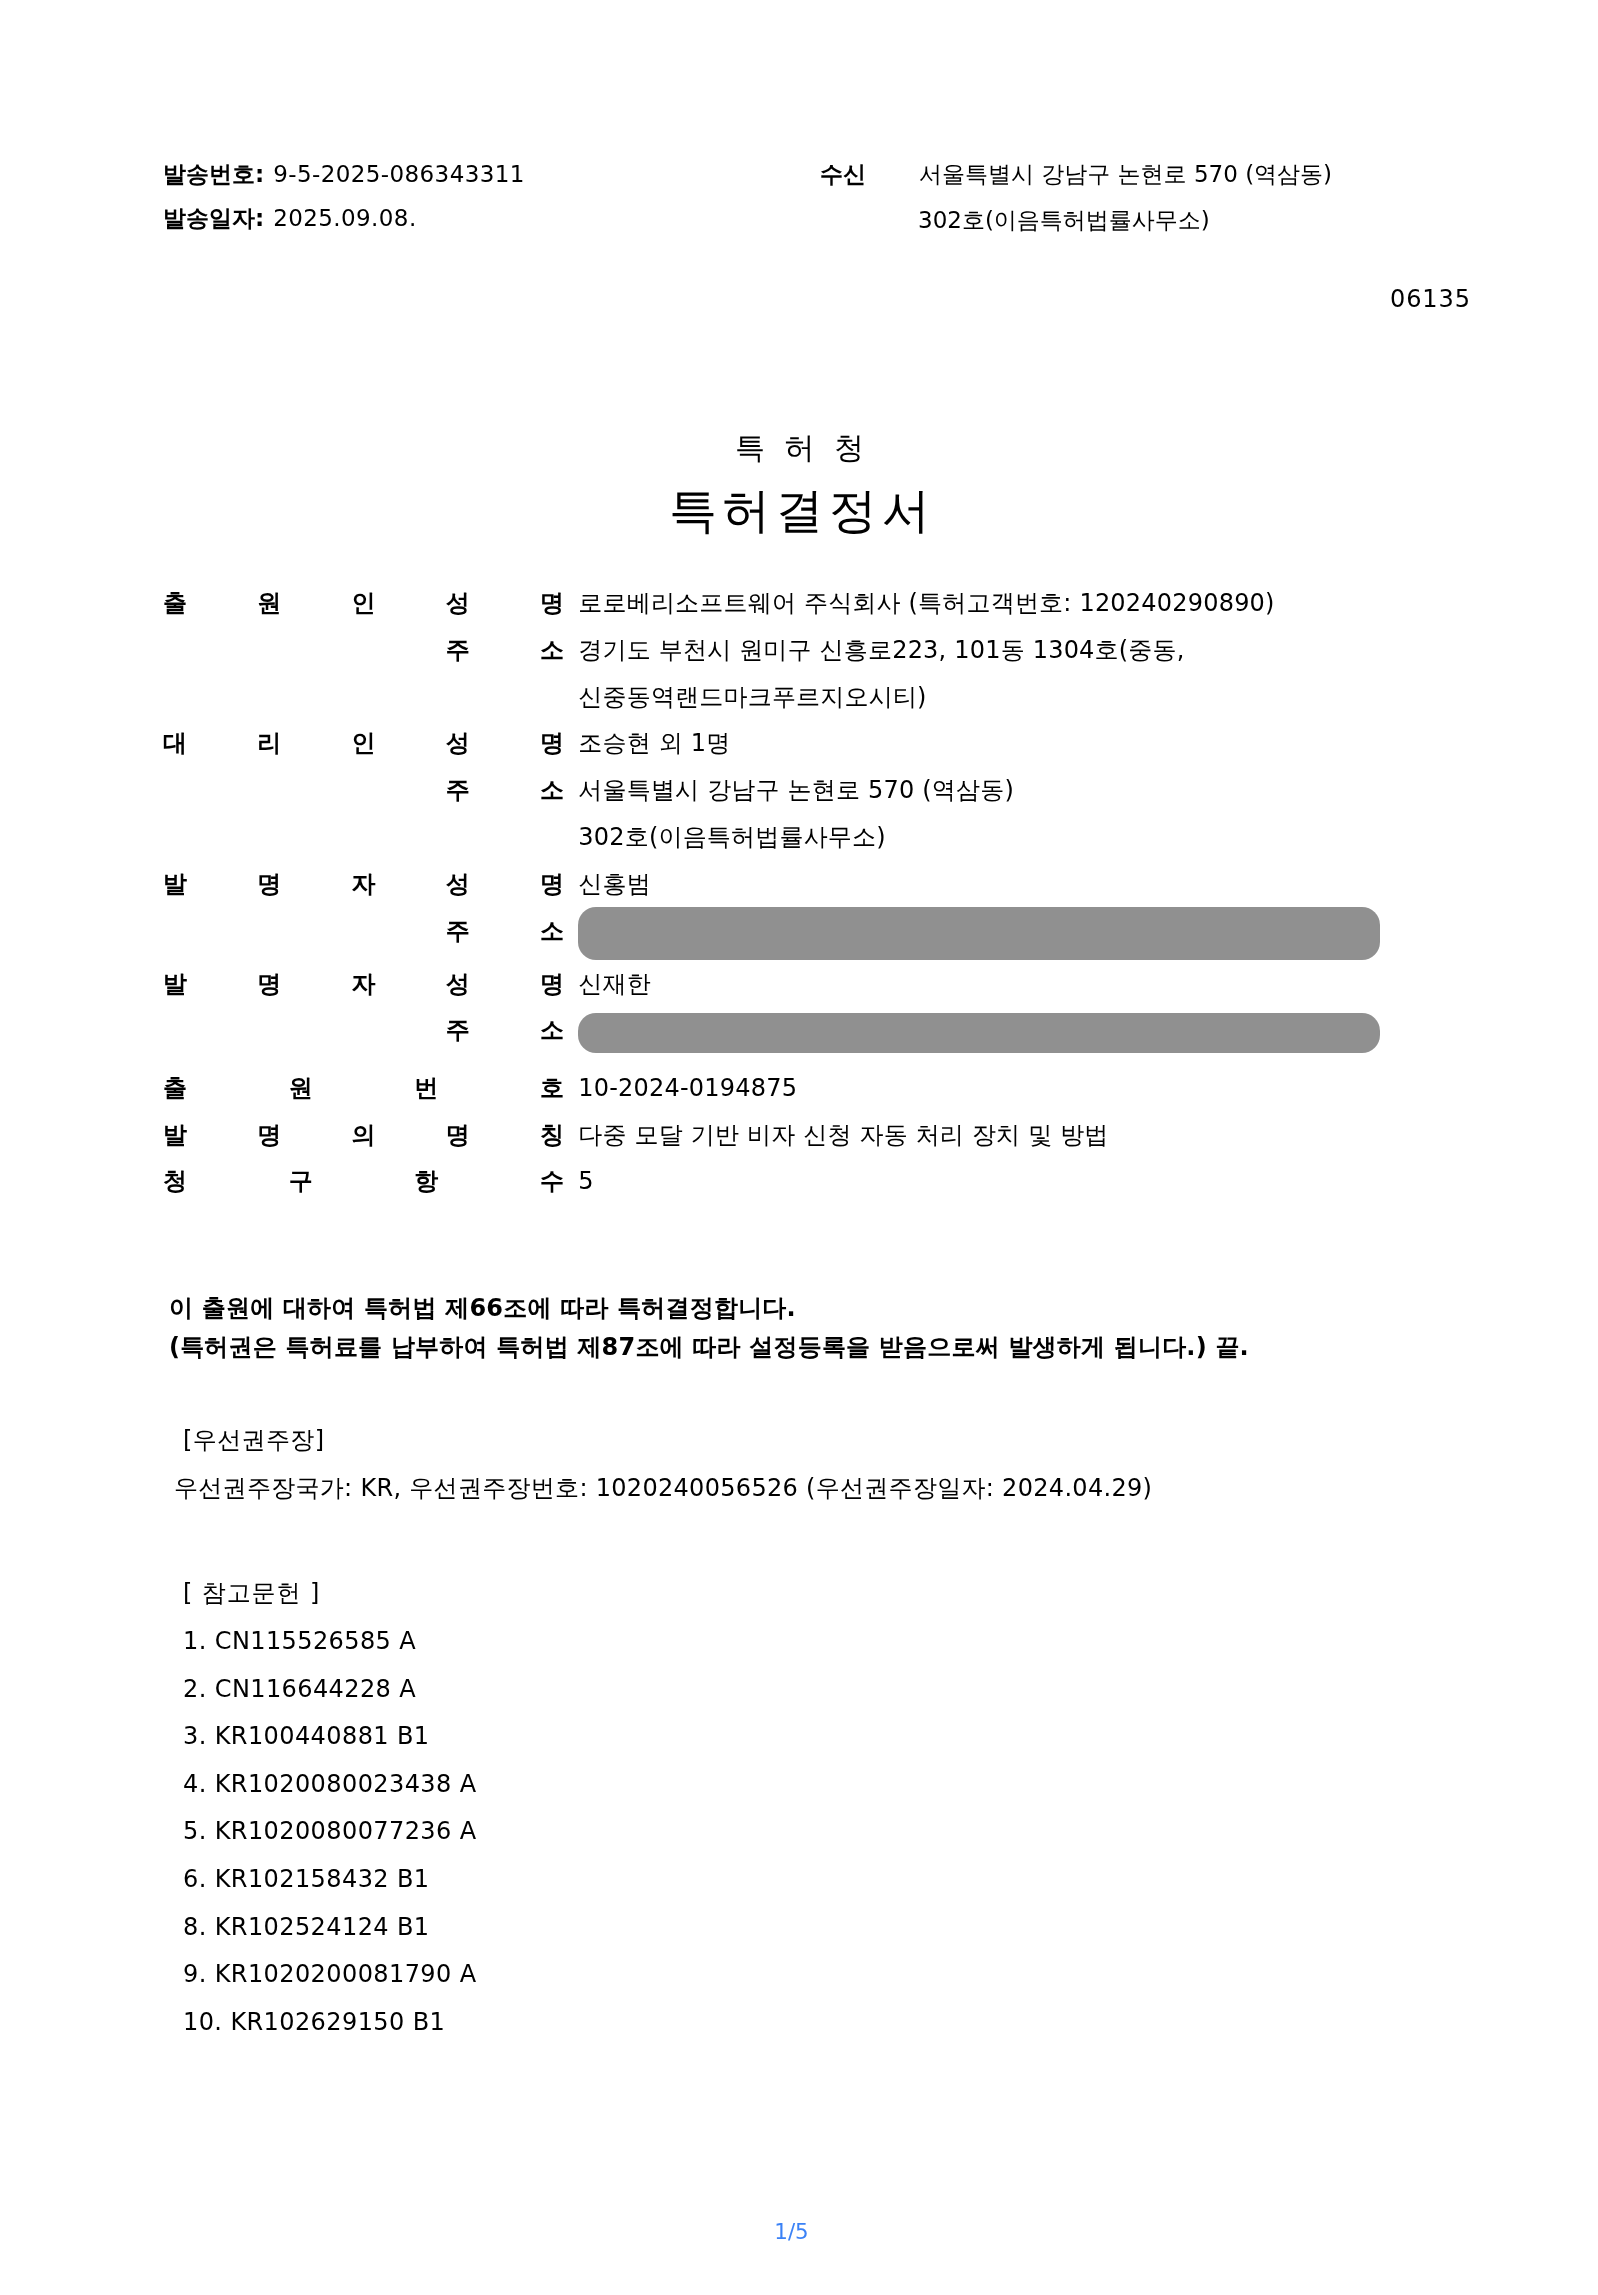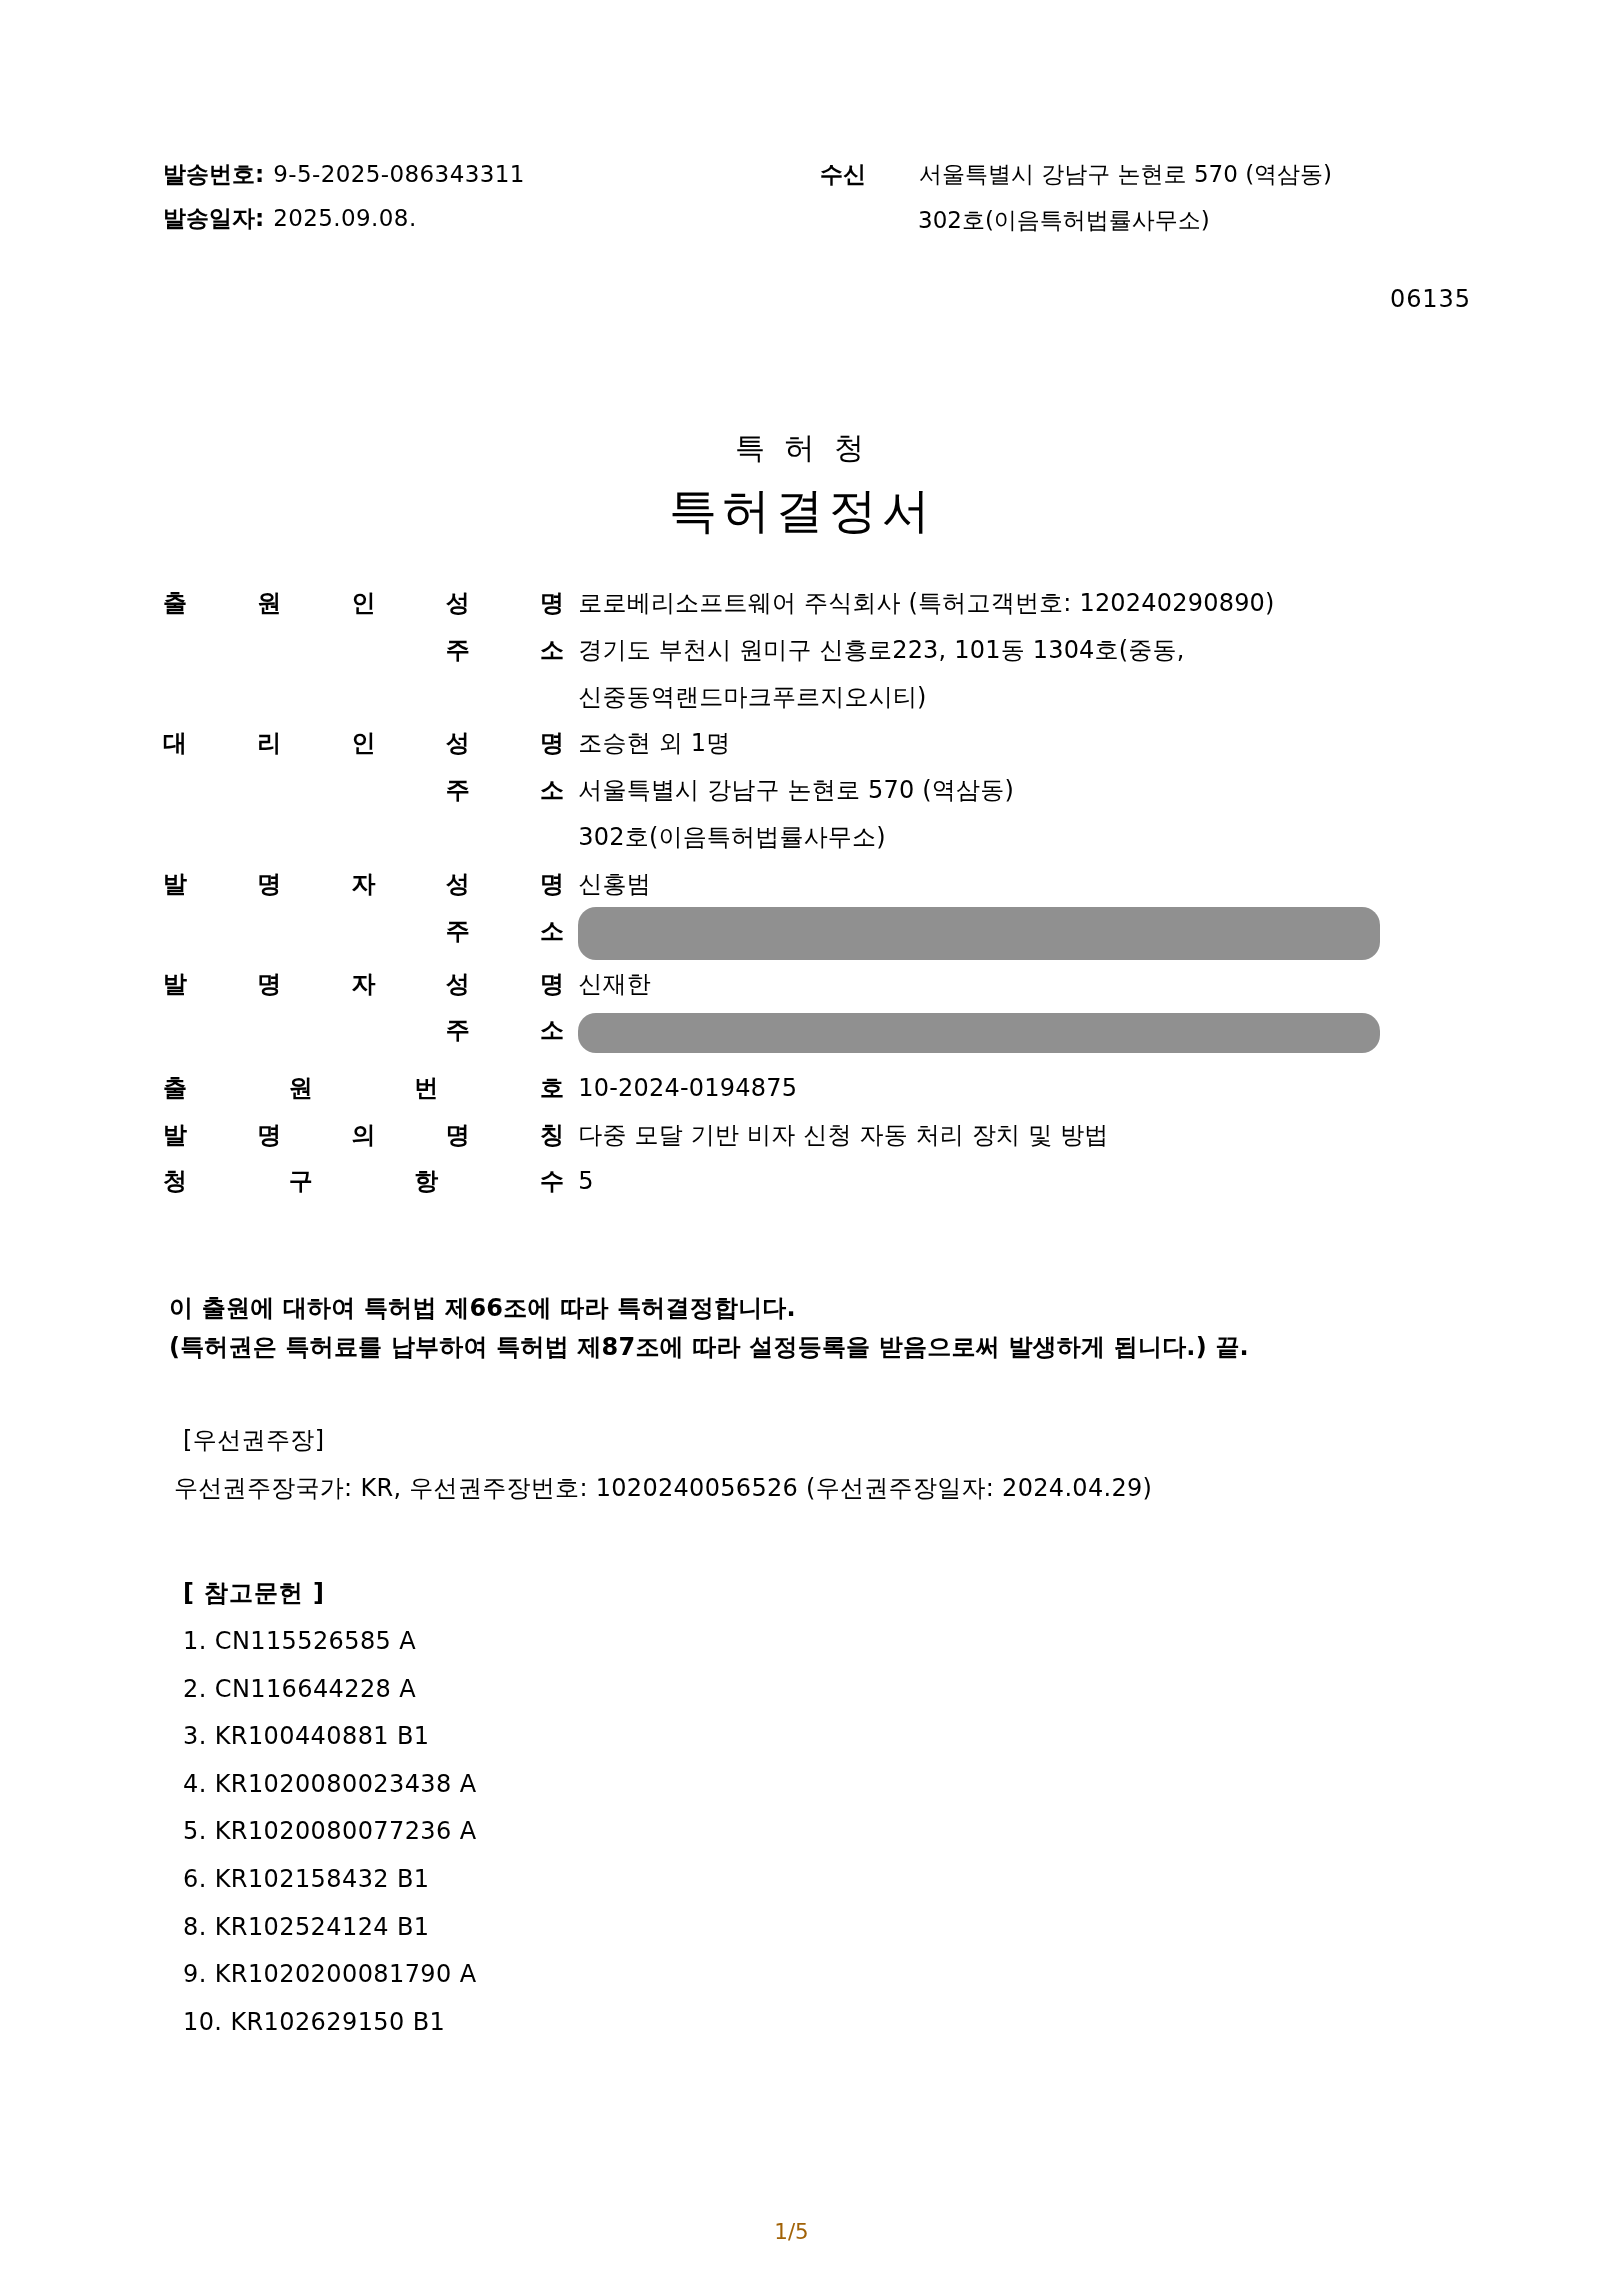--- a/index.html
+++ b/index.html
@@ -71,33 +71,33 @@
   .decision .d1 { letter-spacing:0.2px; }
   .decision .d2 { letter-spacing:0.2px; }
 
   
   .priority { position:absolute; left:183px; top:1424px; width:1319px; font-size:24px; }
   .priority .p-head { margin-bottom:16px; letter-spacing:0.4px; }
   .priority .p-body { letter-spacing:0.3px; margin-left:-9px;margin-top:16px; }
 
   
   .refs { position:absolute; left:183px; top:1577px; width:1337px; font-size:24px; }
-  .refs .r-head { margin-bottom:18px; letter-spacing:0.9px;font-weight:bold; }
+  .refs .r-head { margin-bottom:18px; letter-spacing:0.9px; }
   .ref-item { margin-bottom:19.6px; letter-spacing:0.4px; white-space:nowrap; }
   .ref-item.mono {
     font-family:"DejaVu Sans Mono", monospace;
     font-size:22px; line-height:43px; white-space:normal;
     letter-spacing:0px; margin-bottom:14.3px;
   }
   .ref-item.mono .l2 { display:block; margin-left:-19.6px; }
 
   
   .footer {
     position:absolute; left:0; right:16px; top:2219px;
-    text-align:center; font-size:21.4px; color:#a16207;
+    text-align:center; font-size:21.4px; color:#3b82f6;
   }
 </style>
 </head>
 <body>
 
 <div class="page">
 
   <div class="header">
 
     <div class="send-block">

